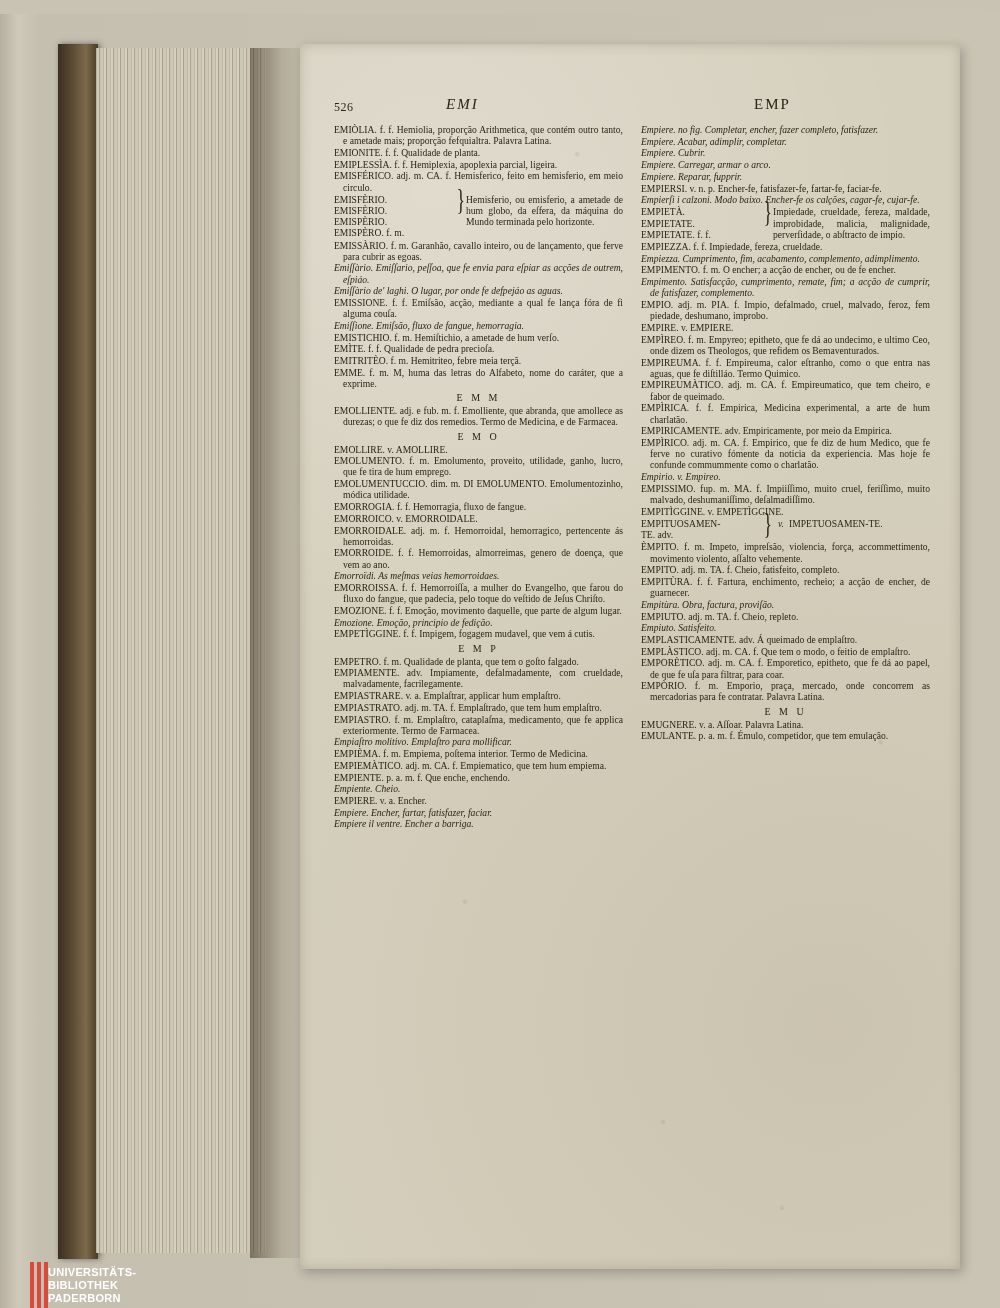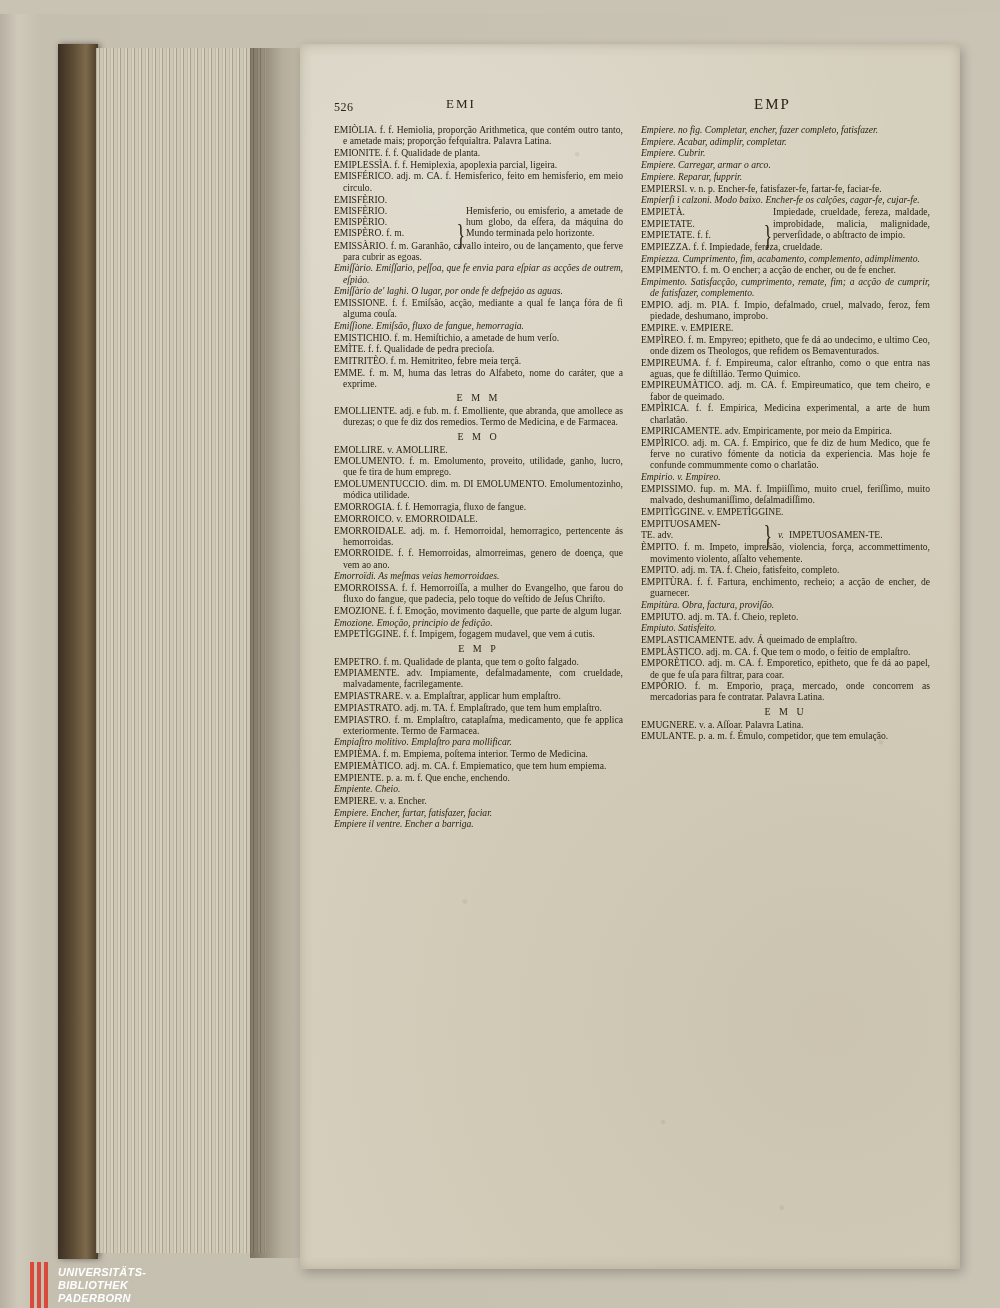--- a/index.html
+++ b/index.html
@@ -65,56 +65,56 @@
   #text{
     position:absolute;left:34px;top:52px;width:596px;height:1130px;
     color:#2b2417;
   }
   .running-head{
     position:relative;height:24px;margin-bottom:4px;
   }
   .folio{
     position:absolute;left:0;top:4px;font-size:12px;letter-spacing:.5px;
   }
-  .rh-left{position:absolute;left:112px;top:0;font-size:13px;letter-spacing:2px;}
+  .rh-left{position:absolute;left:112px;top:0;font-size:15px;letter-spacing:2px;font-style:italic;}
   .rh-right{position:absolute;left:420px;top:0;font-size:15px;letter-spacing:2px;}
 
   #cols{display:flex;gap:18px;}
   .col{width:289px;}
   .entry{
     font-size:9.6px;line-height:11.2px;
     text-align:justify;
     margin:0 0 .5px 0;
     text-indent:0;
     padding-left:9px;
     text-indent:-9px;
   }
   .entry.it{font-style:italic;}
   .sect{
     text-align:center;font-size:10px;letter-spacing:3px;
     margin:3px 0 2px 0;
   }
   
   .brace-group{
-    display:flex;align-items:flex-end;font-size:9.6px;line-height:11.2px;margin:1px 0;
+    display:flex;align-items:flex-start;font-size:9.6px;line-height:11.2px;margin:1px 0;
   }
   .bg-left{width:120px;}
   .bg-left div{white-space:nowrap;}
   .bg-brace{
     width:12px;text-align:center;font-size:30px;line-height:10px;
     transform:scaleX(.6);
   }
   .bg-right{flex:1;text-align:justify;}
   .bg-mid{width:16px;text-align:center;font-style:italic;}
   .catchword{
     text-align:right;font-size:9.5px;margin-top:2px;padding-right:2px;
   }
   
   #watermark{
-    position:absolute;left:30px;bottom:14px;display:flex;align-items:center;gap:10px;font-style:italic;
+    position:absolute;left:30px;bottom:14px;display:flex;align-items:center;
   }
   #wm-bars{display:flex;gap:3px;}
   #wm-bars span{display:block;width:4px;height:46px;background:#d94a3d;}
   #wm-text{
     color:#ffffff;font-family:"Liberation Sans",sans-serif;
     font-size:11px;line-height:13px;font-weight:bold;letter-spacing:.3px;
   }
 </style>
 </head>
 <body>

